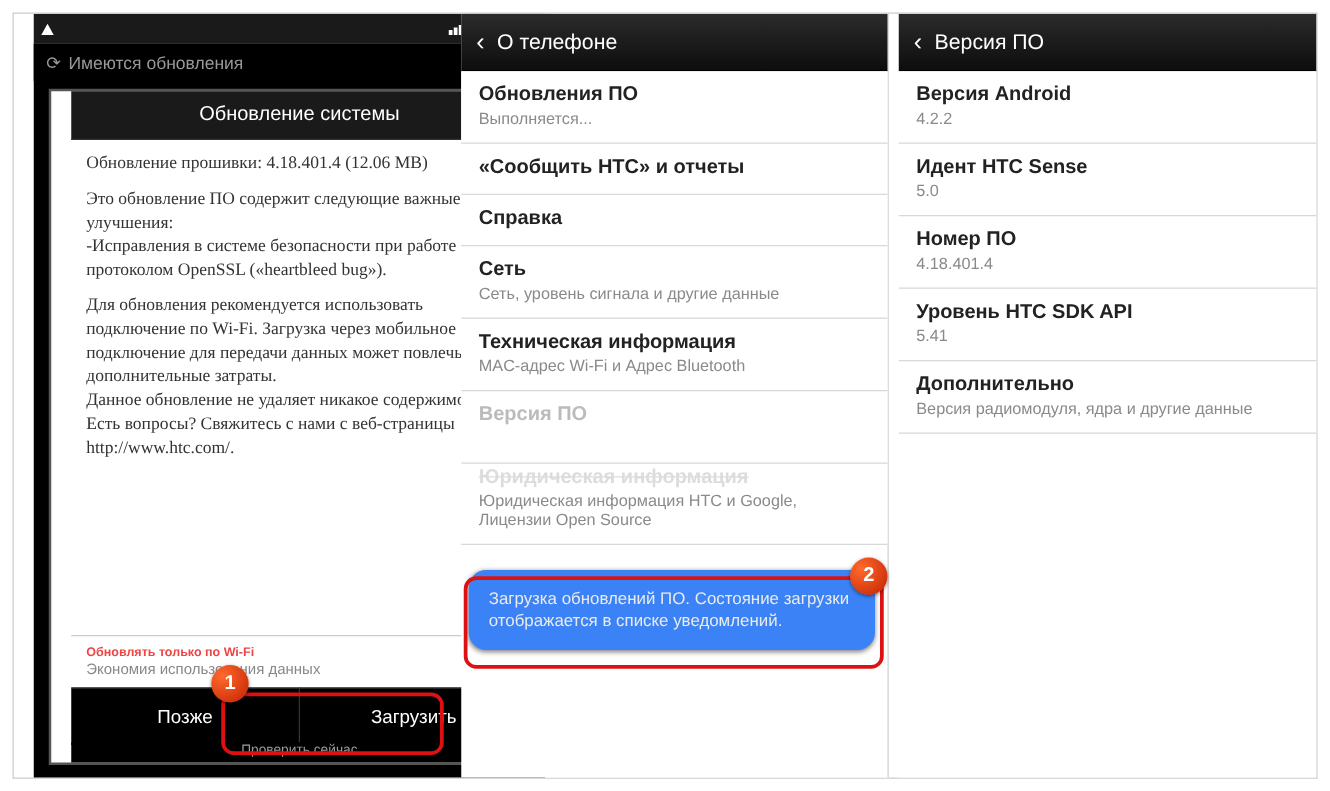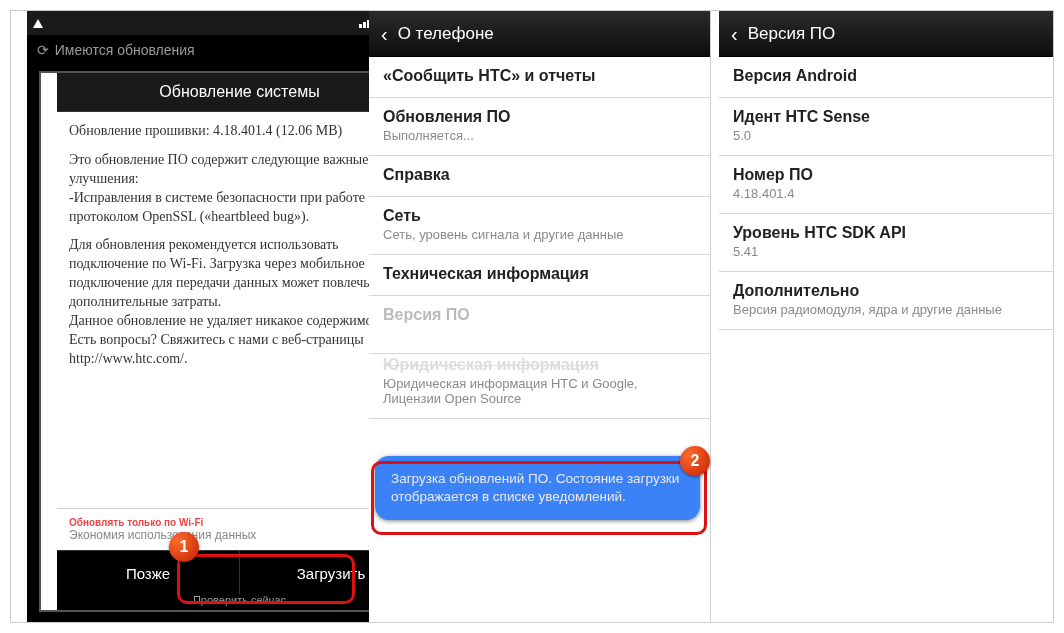--- a/index.html
+++ b/index.html
@@ -200,35 +200,36 @@
     </div>
   </div>
 
   <div class="phone p2">
     <div class="header">
       <span class="chev">‹</span>
       <span>О телефоне</span>
     </div>
     <div class="list">
       <div class="item">
-        <div class="t">«Сообщить HTC» и отчеты</div>
-      </div>
-      <div class="item">
         <div class="t">Обновления ПО</div>
         <div class="s">Выполняется...</div>
       </div>
       <div class="item">
+        <div class="t">«Сообщить HTC» и отчеты</div>
+      </div>
+      <div class="item">
         <div class="t">Справка</div>
       </div>
       <div class="item">
         <div class="t">Сеть</div>
         <div class="s">Сеть, уровень сигнала и другие данные</div>
       </div>
       <div class="item">
         <div class="t">Техническая информация</div>
+        <div class="s">MAC-адрес Wi-Fi и Адрес Bluetooth</div>
       </div>
       <div class="item">
         <div class="t dim-row">Версия ПО</div>
         <div class="s" style="visibility:hidden">Версия ОС, ПО, оборудования и другие данные</div>
       </div>
       <div class="item partial-top">
         <div class="t dim-row" style="text-decoration:line-through;opacity:.5">Юридическая информация</div>
         <div class="s">Юридическая информация HTC и Google, Лицензии Open Source</div>
       </div>
     </div>
@@ -239,20 +240,21 @@
   </div>
 
   <div class="phone p3">
     <div class="header">
       <span class="chev">‹</span>
       <span>Версия ПО</span>
     </div>
     <div class="list">
       <div class="item">
         <div class="t">Версия Android</div>
+        <div class="s">4.2.2</div>
       </div>
       <div class="item">
         <div class="t">Идент HTC Sense</div>
         <div class="s">5.0</div>
       </div>
       <div class="item">
         <div class="t">Номер ПО</div>
         <div class="s">4.18.401.4</div>
       </div>
       <div class="item">

